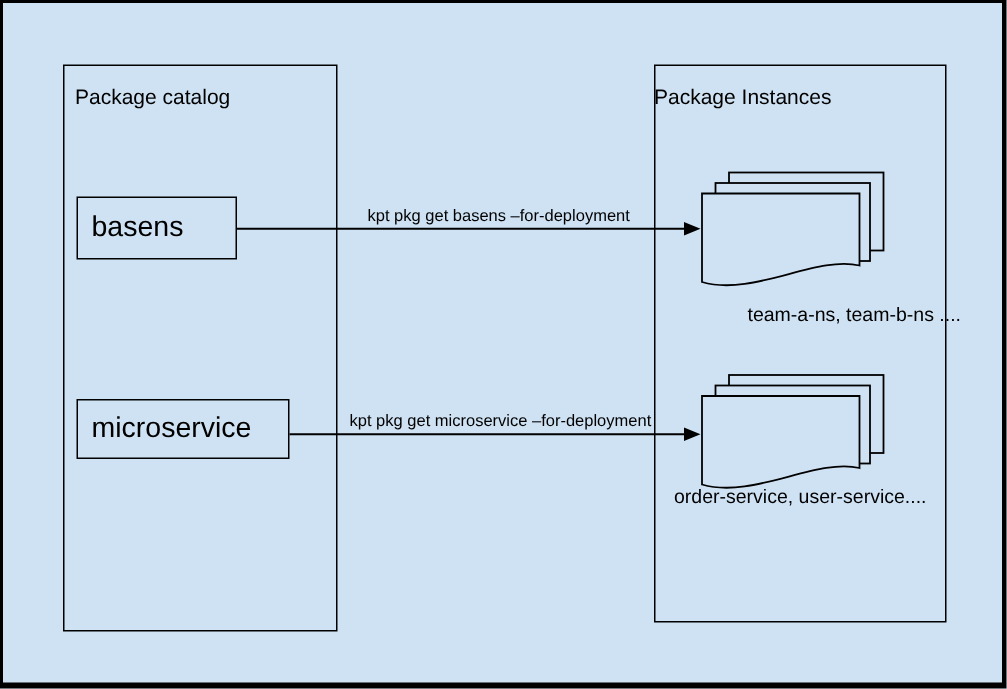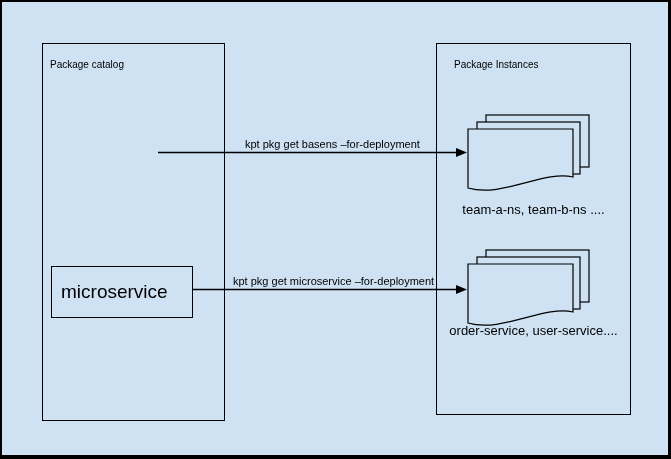--- a/index.html
+++ b/index.html
@@ -22,77 +22,80 @@
   .container-box {
     position: absolute;
     border: 1px solid #000;
     background: transparent;
     box-sizing: border-box;
   }
   .box-catalog   { left: 40px;  top: 41px; width: 183px; height: 378px; }
   .box-instances { left: 434px; top: 41px; width: 195px; height: 372px; }
   .container-title {
     position: absolute;
-    font-size: 10px;
+    font-size: 14px;
     line-height: 17px;
     white-space: nowrap;
   }
   .title-catalog   { left: 48px;  top: 54px; }
-  .title-instances { left: 452px; top: 54px; }
+  .title-instances { left: 434px; top: 54px; }
   .pkg-node {
     position: absolute;
     border: 1px solid #000;
     background: #cfe2f3;
     box-sizing: border-box;
     display: flex;
     align-items: center;
     padding-left: 9px;
     font-size: 19px;
     white-space: nowrap;
   }
   .node-basens       { left: 49px; top: 129px; width: 107px; height: 42px; }
-  .node-microservice { left: 49px; top: 264px; width: 142px; height: 52px; }
+  .node-microservice { left: 49px; top: 264px; width: 142px; height: 40px; }
   .cmd-label {
     position: absolute;
     font-size: 11px;
     line-height: 12px;
     white-space: nowrap;
   }
   .cmd-1 { left: 243px; top: 136px; }
   .cmd-2 { left: 231px; top: 273px; }
   .stack-caption {
     position: absolute;
     width: 195px;
     left: 434px;
     text-align: center;
     font-size: 13px;
     line-height: 15px;
     white-space: nowrap;
   }
-  .caption-1 { top: 200px; }
+  .caption-1 { top: 200px; padding-left: 36px; }
   .caption-2 { top: 321px; }
   svg.overlay {
     position: absolute;
     left: 0; top: 0;
     width: 666px; height: 453px;
     pointer-events: none;
   }
 </style>
 </head>
 <body>
 
 <div class="frame">
   <div class="canvas">
 
     <div class="container-box box-catalog"></div>
     <div class="container-box box-instances"></div>
 
     <div class="container-title title-catalog">Package catalog</div>
     <div class="container-title title-instances">Package Instances</div>
 
+    <div class="pkg-node node-basens">
+      <span>basens</span>
+    </div>
     <div class="pkg-node node-microservice">
       <span>microservice</span>
     </div>
 
     <div class="cmd-label cmd-2">kpt pkg get microservice –for-deployment</div>
     <div class="cmd-label cmd-1">kpt pkg get basens –for-deployment</div>
 
     <div class="stack-caption caption-1">team-a-ns, team-b-ns ....</div>
     <div class="stack-caption caption-2">order-service, user-service....</div>
 

